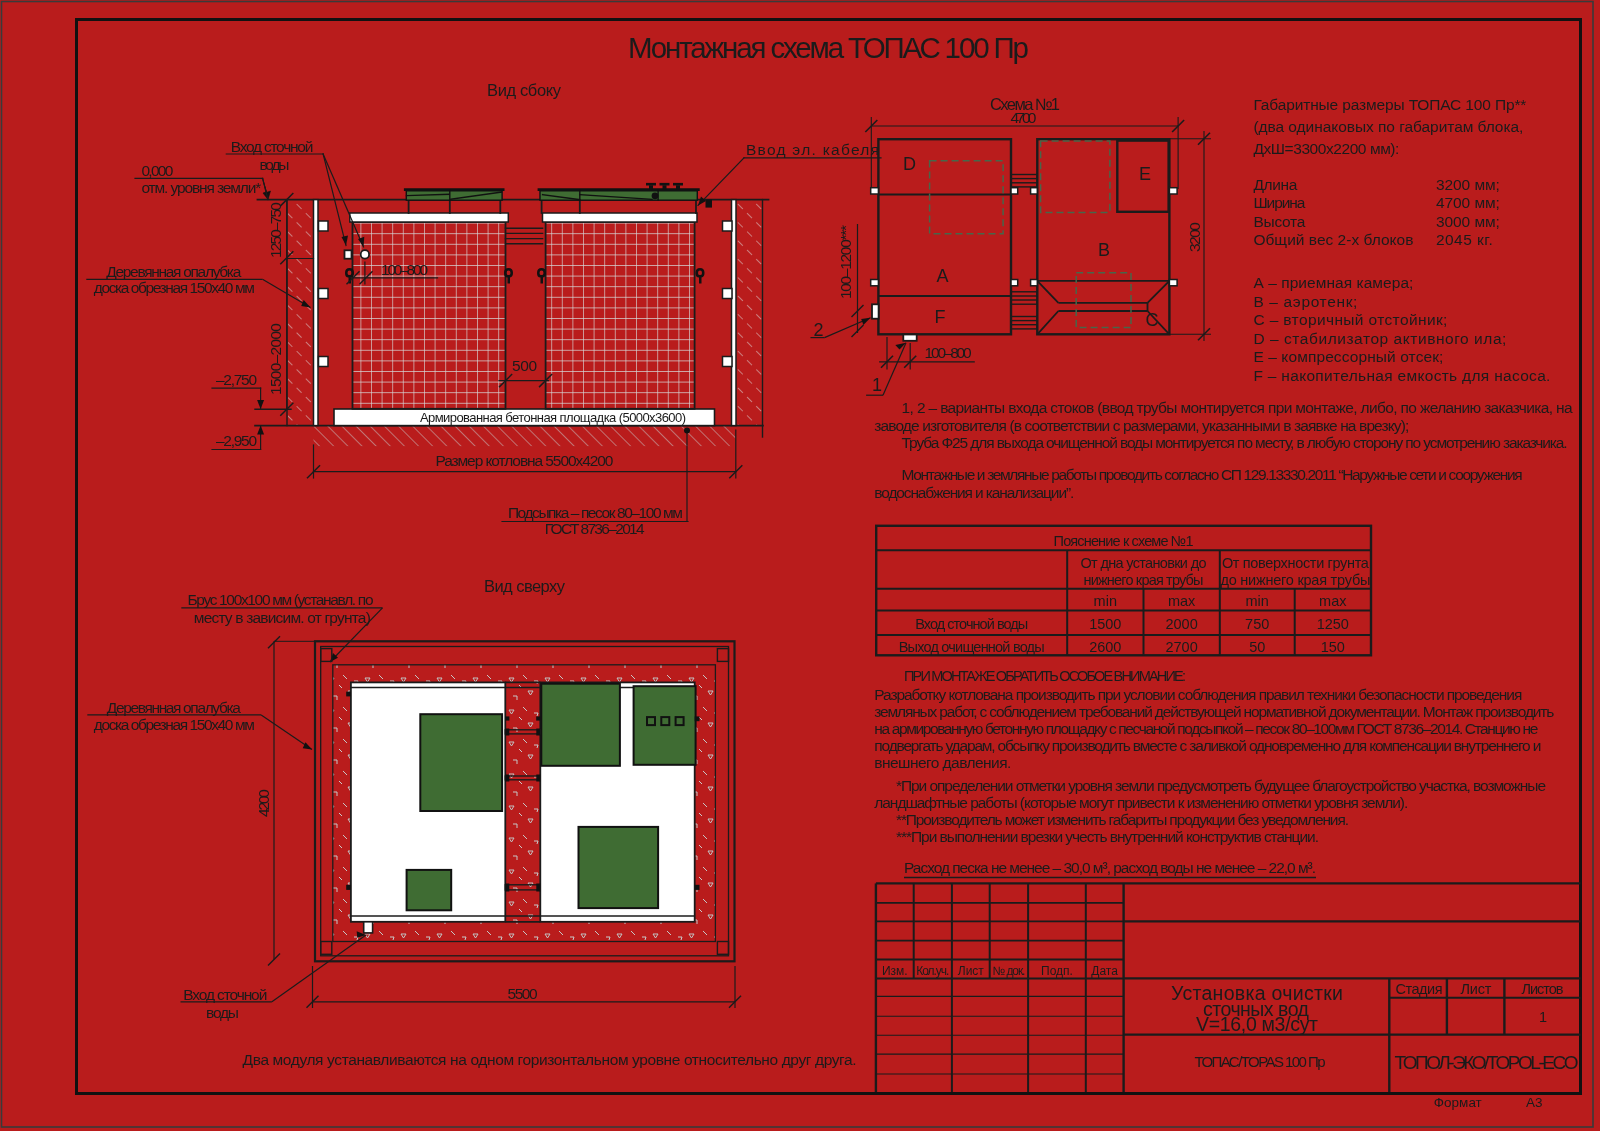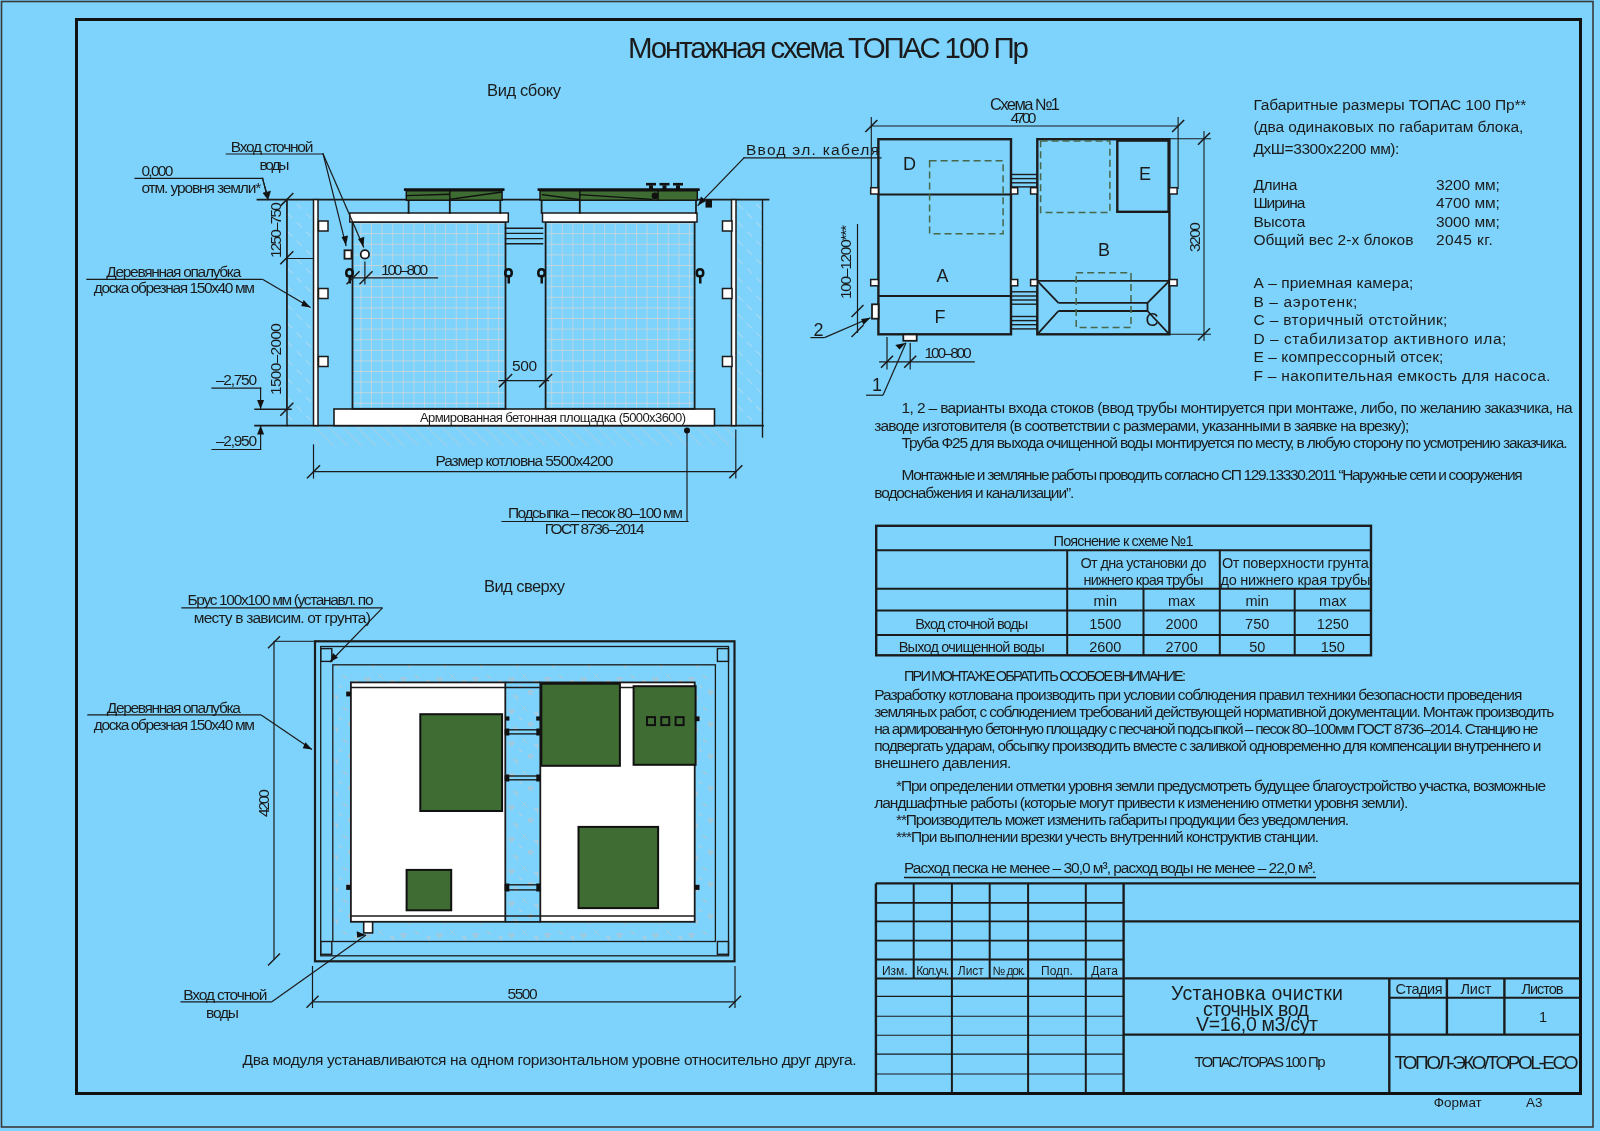--- a/index.html
+++ b/index.html
@@ -1,16 +1,16 @@
 <!DOCTYPE html>
 <html><head>
 <meta charset="utf-8">
 <style>
 html,body{margin:0;padding:0;background:#fdfdfd;}
-#page{position:relative;width:1600px;height:1131px;background:#7dd3fc;overflow:hidden;}
+#page{position:relative;width:1600px;height:1131px;background:#b91c1c;overflow:hidden;}
 svg{position:absolute;left:0;top:0;}
 text{font-family:"Liberation Sans",sans-serif;fill:#1b1b1b;}
 </style>
 </head>
 <body>
 <div id="page">
 <svg width="1600" height="1131" viewBox="0 0 1600 1131">
 <defs>
 <pattern id="grid" width="10.6" height="10.6" patternUnits="userSpaceOnUse">
 <path d="M10.6 0H0V10.6" fill="none" stroke="#d6d6d6" stroke-width="1.3"></path>

